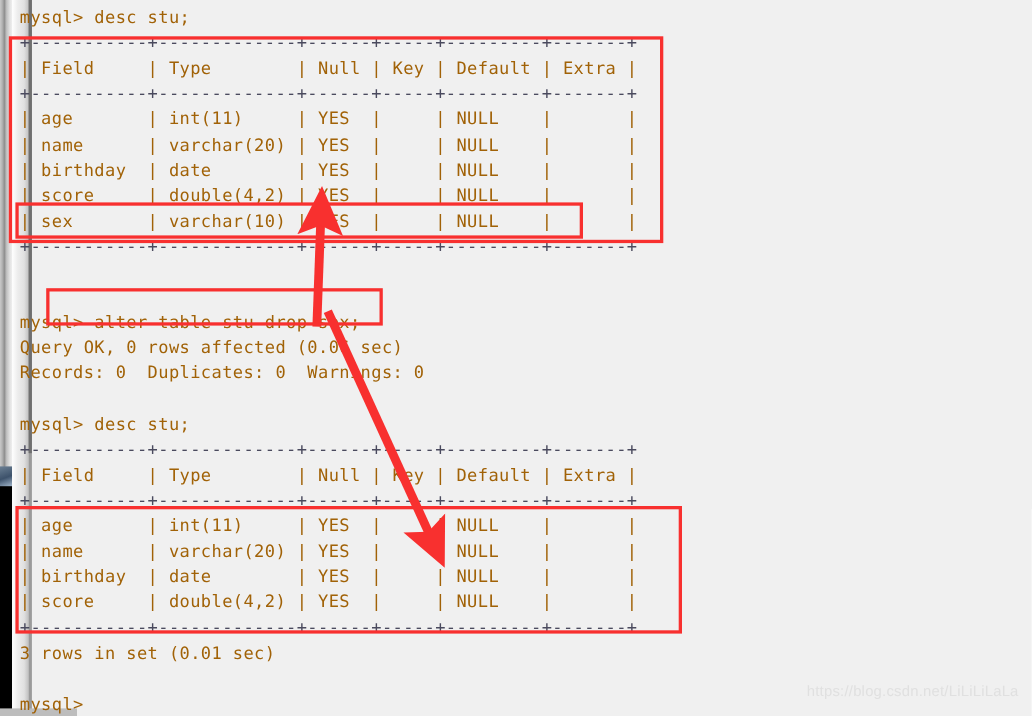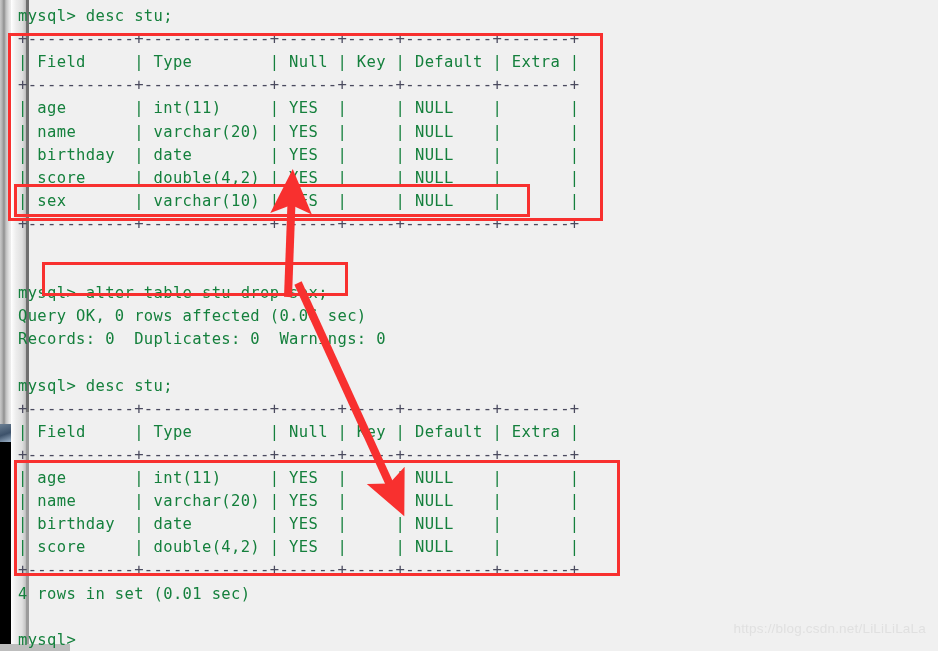--- a/index.html
+++ b/index.html
@@ -76,21 +76,21 @@
     width: 900px;
     height: 651px;
   }
   .line {
     position: absolute;
     left: 0;
     white-space: pre;
     font-family: "DejaVu Sans Mono", "Liberation Mono", monospace;
     font-size: 15.5px;
     letter-spacing: 0.35px;
-    color: #15803d;
+    color: #a16207;
     line-height: 23px;
   }
   .line.sep {
     color: #4a4a5e;
   }
   .line.blank { color: transparent; }
 
   
   .ann {
     position: absolute;
@@ -151,21 +151,21 @@
       <div class="line blank" style="top: 351.5px;"></div>
       <div class="line" style="top: 374.6px;">mysql&gt; desc stu;</div>
       <div class="line sep" style="top: 397.7px;">+-----------+-------------+------+-----+---------+-------+</div>
       <div class="line" style="top: 420.8px;">| Field     | Type        | Null | Key | Default | Extra |</div>
       <div class="line sep" style="top: 443.9px;">+-----------+-------------+------+-----+---------+-------+</div>
       <div class="line" style="top: 467px;">| age       | int(11)     | YES  |     | NULL    |       |</div>
       <div class="line" style="top: 490.1px;">| name      | varchar(20) | YES  |     | NULL    |       |</div>
       <div class="line" style="top: 513.2px;">| birthday  | date        | YES  |     | NULL    |       |</div>
       <div class="line" style="top: 536.3px;">| score     | double(4,2) | YES  |     | NULL    |       |</div>
       <div class="line sep" style="top: 559.4px;">+-----------+-------------+------+-----+---------+-------+</div>
-      <div class="line" style="top: 582.5px;">4 rows in set (0.01 sec)</div>
+      <div class="line" style="top: 582.5px;">3 rows in set (0.01 sec)</div>
       <div class="line blank" style="top: 605.6px;"></div>
       <div class="line" style="top: 628.7px;">mysql&gt;</div>
     </div>
 
   <div class="ann" style="left:8px; top:33px; width:595px; height:188px;"></div>
 
   <div class="ann" style="left:14px; top:184px; width:516px; height:33px;"></div>
 
   <div class="ann" style="left:42px; top:262px; width:306px; height:34px;"></div>
 

